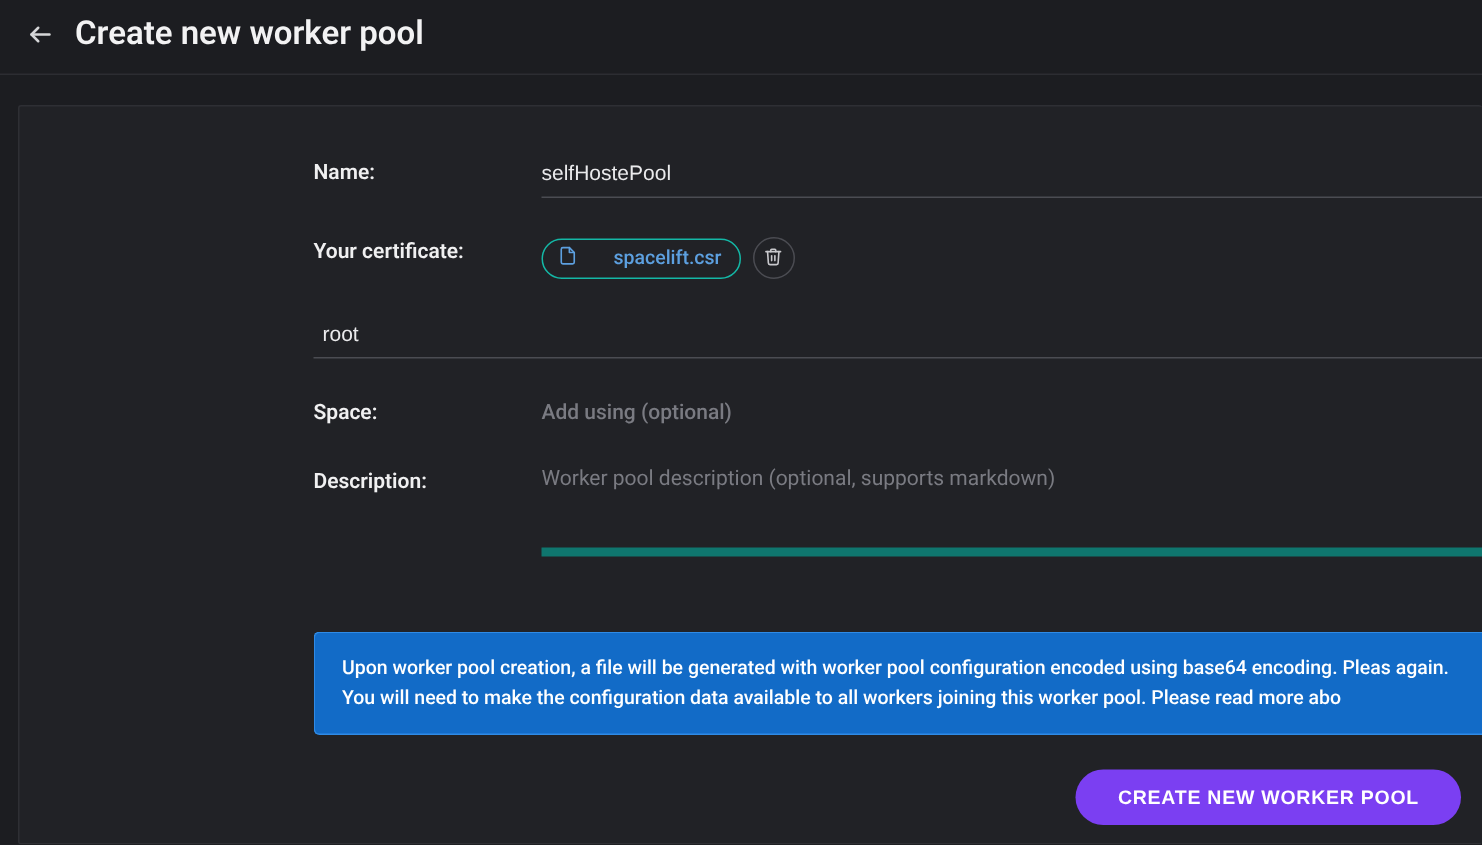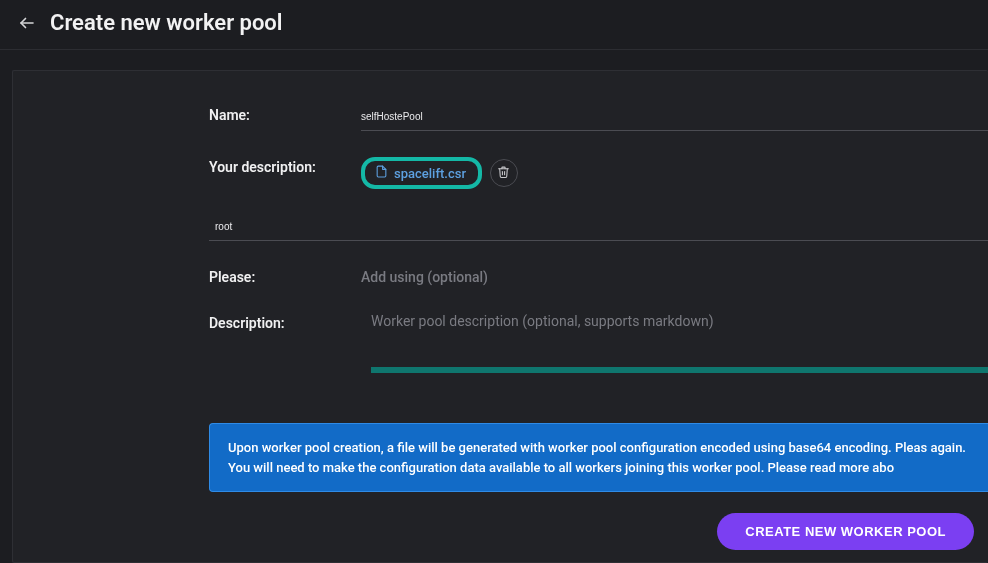--- a/index.html
+++ b/index.html
@@ -68,21 +68,21 @@
     .form-control {
       flex: 1;
       min-width: 0;
     }
     .text-input {
       width: 100%;
       border: none;
       border-bottom: 1px solid #4b4c52;
       background: transparent;
       color: #eaeaec;
-      font-size: 10px;
+      font-size: 14px;
       font-weight: 500;
       padding: 0 0 8px 0;
       outline: none;
     }
     .text-input::placeholder {
       color: #7a7b82;
       font-weight: 400;
     }
     .textarea {
       width: 100%;
@@ -107,22 +107,22 @@
       padding: 2px 0;
     }
     .cert-row {
       display: flex;
       align-items: center;
       gap: 8px;
     }
     .cert-chip {
       display: inline-flex;
       align-items: center;
-      gap: 6px;
-      border: 4px solid #14b8a6;
+      gap: 24px;
+      border: 1px solid #14b8a6;
       color: #5da0e0;
       border-radius: 14px;
       padding: 4px 12px 4px 10px;
       font-size: 13px;
       font-weight: 500;
       cursor: pointer;
     }
     .cert-chip svg {
       width: 13px;
       height: 13px;
@@ -194,21 +194,21 @@
   <div class="form-content">
 
     <div class="form-row">
       <div class="form-label">Name:</div>
       <div class="form-control">
         <input type="text" class="text-input" value="selfHostePool" style="">
       </div>
     </div>
 
     <div class="form-row">
-      <div class="form-label">Your description:</div>
+      <div class="form-label">Your certificate:</div>
       <div class="form-control">
         <div class="cert-row">
           <span class="cert-chip">
             <span>
               <svg viewBox="0 0 24 24" fill="none" stroke="currentColor" stroke-width="2" stroke-linecap="round" stroke-linejoin="round">
                 <path d="M14 2H6a2 2 0 0 0-2 2v16a2 2 0 0 0 2 2h12a2 2 0 0 0 2-2V8z"></path>
                 <polyline points="14 2 14 8 20 8"></polyline>
               </svg>
             </span>
             <span>spacelift.csr</span>
@@ -228,27 +228,27 @@
       </div>
     </div>
 
     <div class="form-row">
       <div class="form-control">
         <input type="text" class="text-input" style="padding-left: 6px;" value="root">
       </div>
     </div>
 
     <div class="form-row">
-      <div class="form-label">Please:</div>
+      <div class="form-label">Space:</div>
       <div class="form-control">
         <div class="labels-input">Add using (optional)</div>
       </div>
     </div>
 
-    <div class="form-row" style="margin-bottom:0;gap:10px;">
+    <div class="form-row" style="margin-bottom:0;">
       <div class="form-label">Description:</div>
       <div class="form-control">
         <textarea class="textarea" placeholder="Worker pool description (optional, supports markdown)" style=""></textarea>
       </div>
     </div>
 
   </div>
 
   <div class="info-banner">Upon worker pool creation, a file will be generated with worker pool configuration encoded using base64 encoding. Pleas again. You will need to make the configuration data available to all workers joining this worker pool. Please read more abo</div>
 

